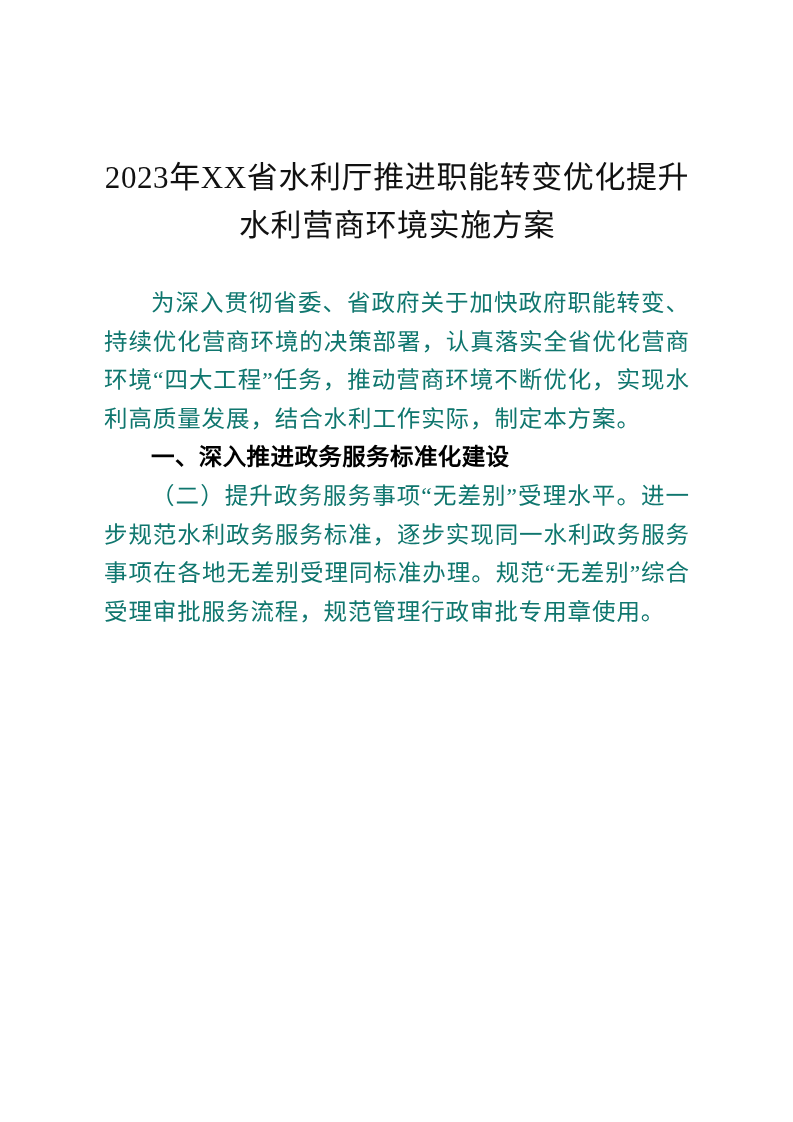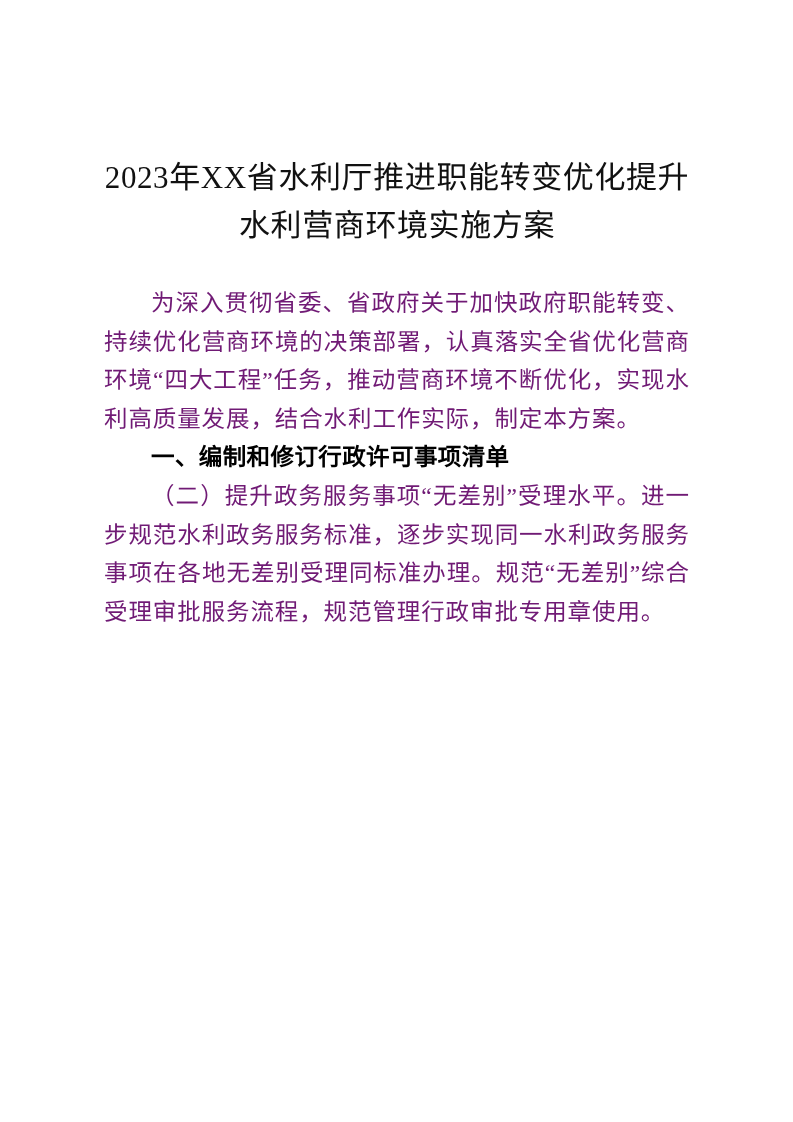--- a/index.html
+++ b/index.html
@@ -50,21 +50,21 @@
 
   p.para {
     margin: 0;
     font-family: "Liberation Serif", "DejaVu Serif", serif;
     font-size: 23.5px;
     line-height: 38.6px;
     text-align: justify;
     text-justify: inter-ideograph;
     text-indent: 2em;
     letter-spacing: 0.9px;
-    color: #701a75;
+    color: #0f766e;
     font-weight: 300;
   }
 
   p.para + p.para {
     margin-top: 0;
     font-weight: bold;
   }
 
   
   h2.section-heading {
@@ -84,21 +84,21 @@
 <div class="page">
   <div class="content">
 
     <h1 class="doc-title">2023年XX省水利厅推进职能转变优化提升
 水利营商环境实施方案</h1>
 
     <div class="body-block">
 
       <p class="para">为深入贯彻省委、省政府关于加快政府职能转变、持续优化营商环境的决策部署，认真落实全省优化营商环境“四大工程”任务，推动营商环境不断优化，实现水利高质量发展，结合水利工作实际，制定本方案。</p>
 
-      <h2 class="section-heading">一、编制和修订行政许可事项清单</h2>
+      <h2 class="section-heading">一、深入推进政务服务标准化建设</h2>
 
 
       <p class="para">（二）提升政务服务事项“无差别”受理水平。进一步规范水利政务服务标准，逐步实现同一水利政务服务事项在各地无差别受理同标准办理。规范“无差别”综合受理审批服务流程，规范管理行政审批专用章使用。</p>
 
 
     </div>
   </div>
 </div>
 
 </body></html>

